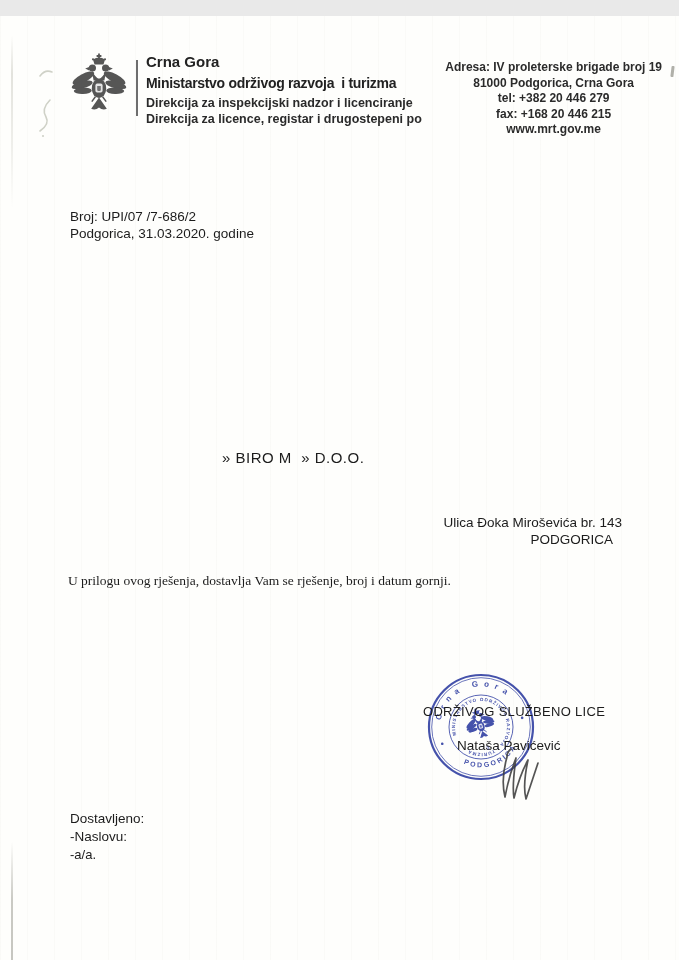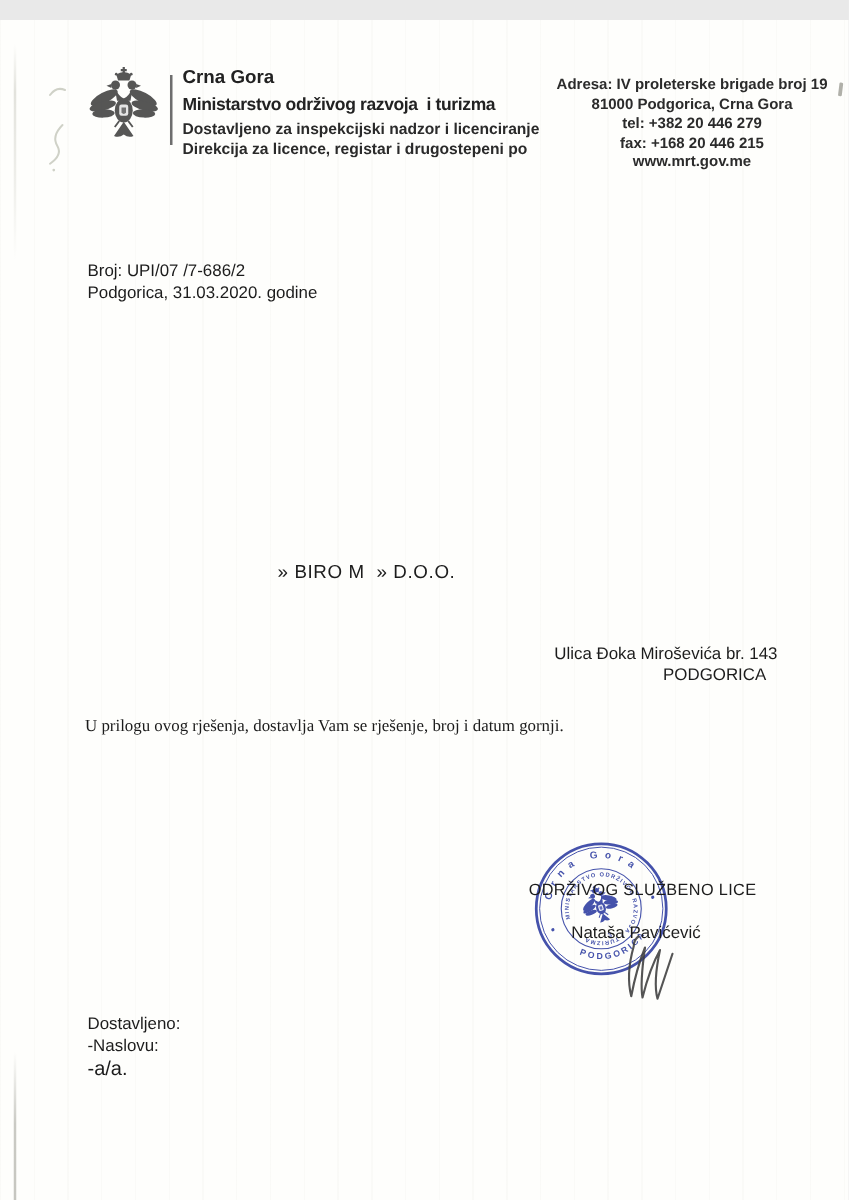--- a/index.html
+++ b/index.html
@@ -39,21 +39,21 @@
 
   
   .stamp{left:425px;top:655px;width:112px;height:112px;z-index:1;}
   .sig-title{left:423px;top:688px;font-size:13px;letter-spacing:.3px;z-index:2;}
   .sig-name{left:457px;top:722px;font-size:13.5px;z-index:2;}
   .sig-scribble{left:495px;top:725px;width:60px;height:62px;z-index:3;}
 
   
   .foot-0{left:70px;top:795px;font-size:13.5px;}
   .foot-1{left:70px;top:813px;font-size:13.5px;text-align:center;}
-  .foot-2{left:70px;top:831px;font-size:16px;}
+  .foot-2{left:70px;top:831px;font-size:13px;}
 
   
   .scan-line{left:11px;top:0;width:1.5px;height:960px;pointer-events:none;
     background:linear-gradient(180deg,
       rgba(175,175,162,0) 2%,rgba(175,175,162,.35) 6%,rgba(175,175,162,.18) 14%,rgba(175,175,162,0) 20%,
       rgba(175,175,162,0) 86%,rgba(150,150,140,.5) 92%,rgba(150,150,140,.55) 100%);}
   .pencil{left:30px;top:48px;width:40px;height:80px;opacity:.55;}
   .edge-mark{left:671px;top:50px;width:3px;height:11px;background:#8f8f86;transform:rotate(7deg);opacity:.7;border-radius:1px;}
 </style>
 </head>
@@ -103,21 +103,21 @@
   </svg>
   <div class="abs edge-mark"></div>
 
   <svg class="abs coa" viewBox="0 0 100 110">
     <use href="#mne-eagle"></use>
   </svg>
   <div class="abs hdr-divider"></div>
 
   <div class="abs org-country">Crna Gora</div>
   <div class="abs org-ministry pre">Ministarstvo održivog razvoja  i turizma</div>
-  <div class="abs org-directorate">Dostavljeno za inspekcijski nadzor i licenciranje</div>
+  <div class="abs org-directorate">Direkcija za inspekcijski nadzor i licenciranje</div>
   <div class="abs org-direction">Direkcija za licence, registar i drugostepeni postu</div>
 
   <div class="abs contact">
     <div>Adresa: IV proleterske brigade broj 19</div>
     <div>81000 Podgorica, Crna Gora</div>
     <div>tel: +382 20 446 279</div>
     <div>fax: +168 20 446 215</div>
     <div>www.mrt.gov.me</div>
   </div>
 

